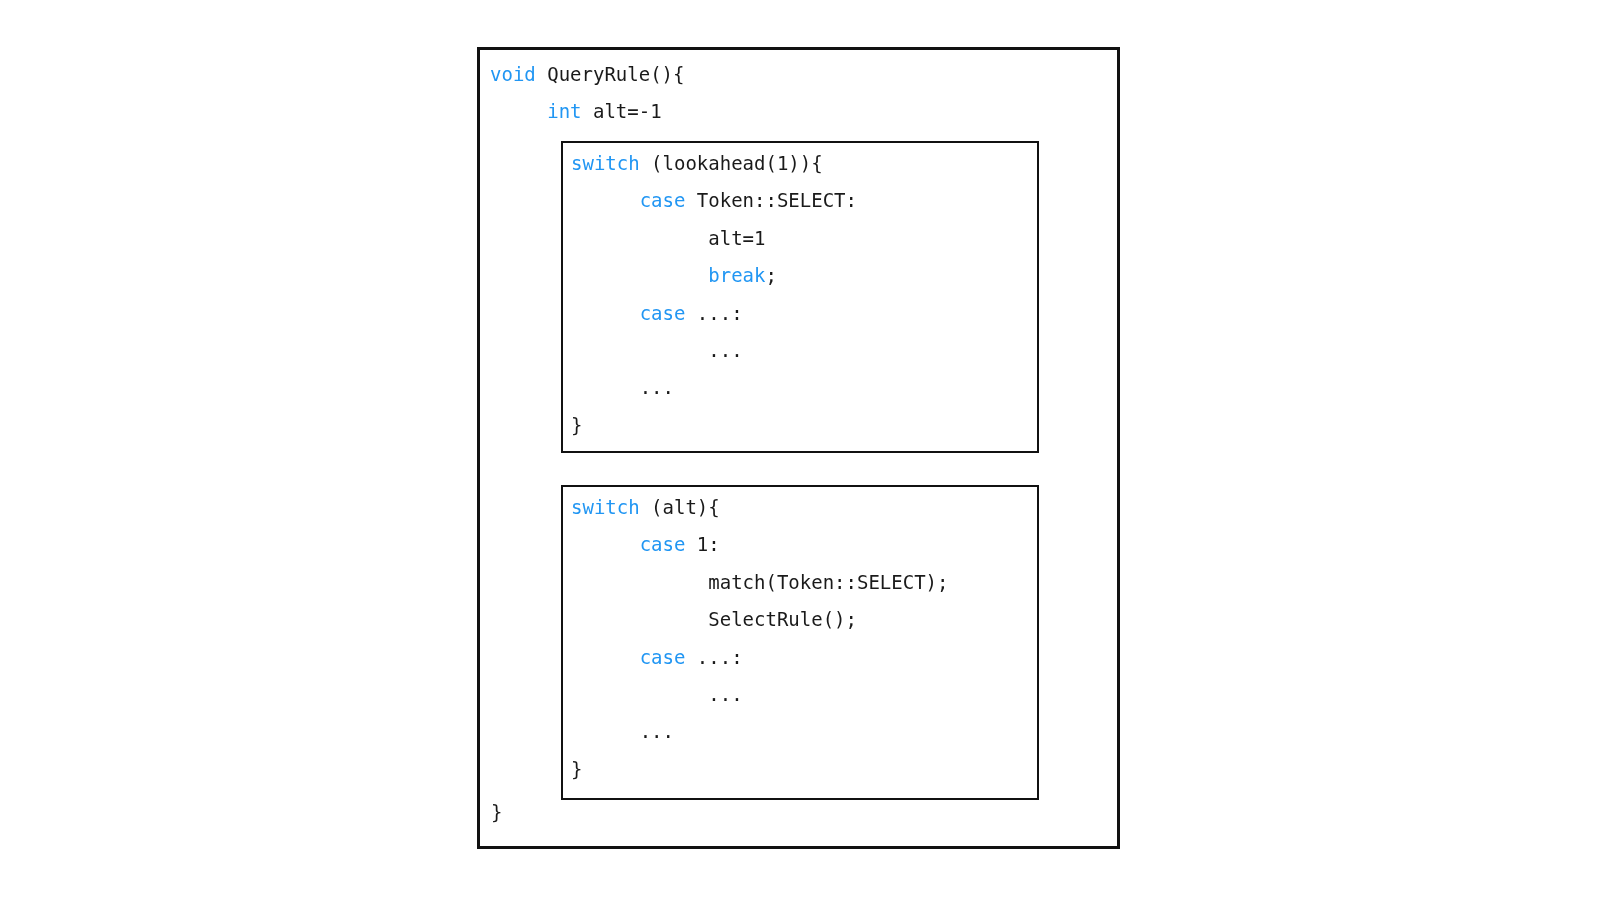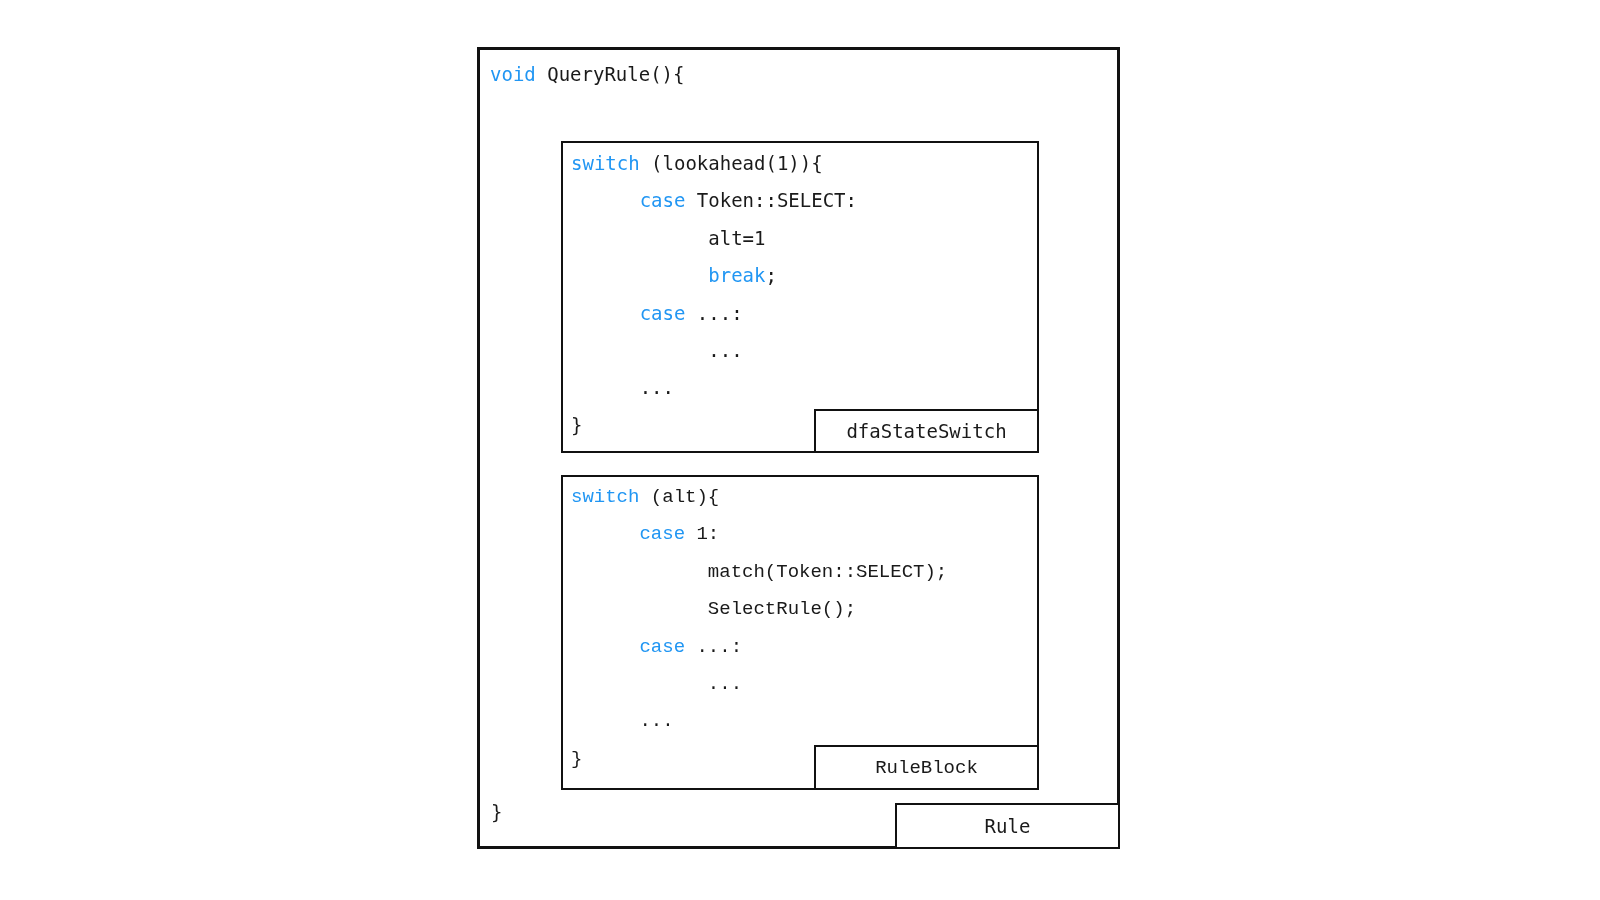--- a/index.html
+++ b/index.html
@@ -40,21 +40,21 @@
   .inner-box {
     position: absolute;
     left: 81px;
     width: 478px;
     border: 2px solid var(--border);
     box-sizing: border-box;
     background: var(--bg);
   }
   .inner-box .code { padding: 2px 0 0 8px; }
   #dfa-box { top: 91px; height: 312px; }
-  #ruleblock-box { top: 425px; height: 315px; font-family: Liberation Mono, monospace; }
+  #ruleblock-box { top: 435px; height: 315px; }
   .label-box {
     position: absolute;
     right: -2px;
     bottom: -2px;
     width: 225px;
     height: 44px;
     border: 2px solid var(--border);
     box-sizing: border-box;
     background: var(--bg);
     display: flex;
@@ -76,37 +76,28 @@
     top: 744px;
   }
 </style>
 </head>
 <body>
 
 <div class="canvas">
 
   <div class="outer-box">
 
-    <div class="code outer-top"><div class="code-line"><span class="kw">void</span><span class="pl"> QueryRule(){</span></div></div>
+    <div class="code outer-top"><div class="code-line"><span class="kw">void</span><span class="pl"> QueryRule(){</span></div><div class="code-line"><span class="pl">     </span><span class="kw">int</span><span class="pl"> alt=-1</span></div></div>
 
     <div class="inner-box" id="dfa-box">
       <div class="code"><div class="code-line"><span class="kw">switch</span><span class="pl"> (lookahead(1)){</span></div><div class="code-line"><span class="pl">      </span><span class="kw">case</span><span class="pl"> Token::SELECT:</span></div><div class="code-line"><span class="pl">            alt=1</span></div><div class="code-line"><span class="pl">            </span><span class="kw">break</span><span class="pl">;</span></div><div class="code-line"><span class="pl">      </span><span class="kw">case</span><span class="pl"> ...:</span></div><div class="code-line"><span class="pl">            ...</span></div><div class="code-line"><span class="pl">      ...</span></div><div class="code-line"><span class="pl">}</span></div></div>
-      <div class="label-box">
-        <span>dfaStateSwitch</span>
-      </div>
     </div>
 
     <div class="inner-box" id="ruleblock-box">
       <div class="code"><div class="code-line"><span class="kw">switch</span><span class="pl"> (alt){</span></div><div class="code-line"><span class="pl">      </span><span class="kw">case</span><span class="pl"> 1:</span></div><div class="code-line"><span class="pl">            match(Token::SELECT);</span></div><div class="code-line"><span class="pl">            SelectRule();</span></div><div class="code-line"><span class="pl">      </span><span class="kw">case</span><span class="pl"> ...:</span></div><div class="code-line"><span class="pl">            ...</span></div><div class="code-line"><span class="pl">      ...</span></div><div class="code-line"><span class="pl">}</span></div></div>
-      <div class="label-box">
-        <span>RuleBlock</span>
-      </div>
     </div>
 
     <div class="code closing-line"><div class="code-line"><span class="pl">}</span></div></div>
 
-    <div class="label-box rule-label">
-      <span>Rule</span>
-    </div>
 
   </div>
 
 </div>
 
 </body></html>

